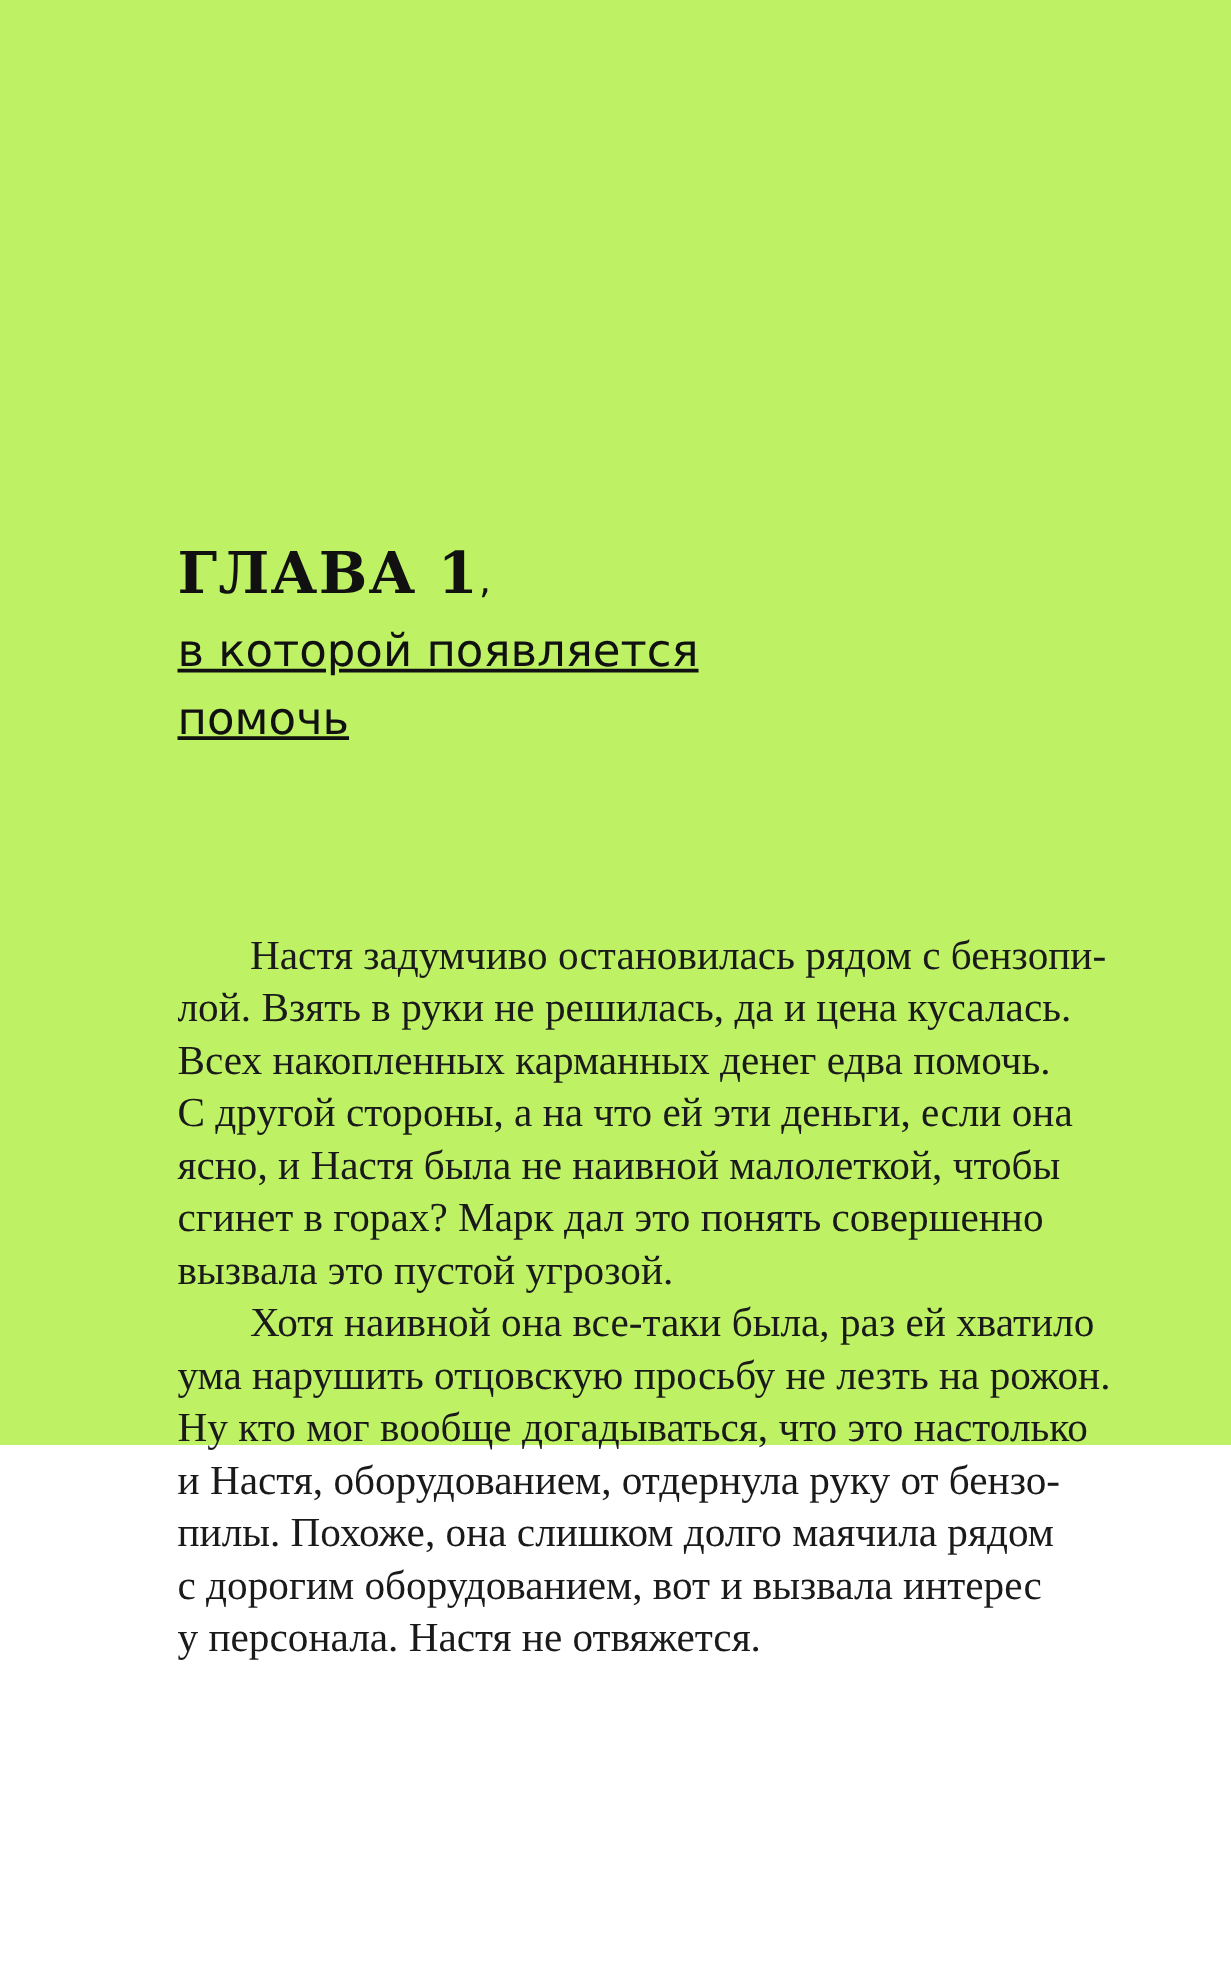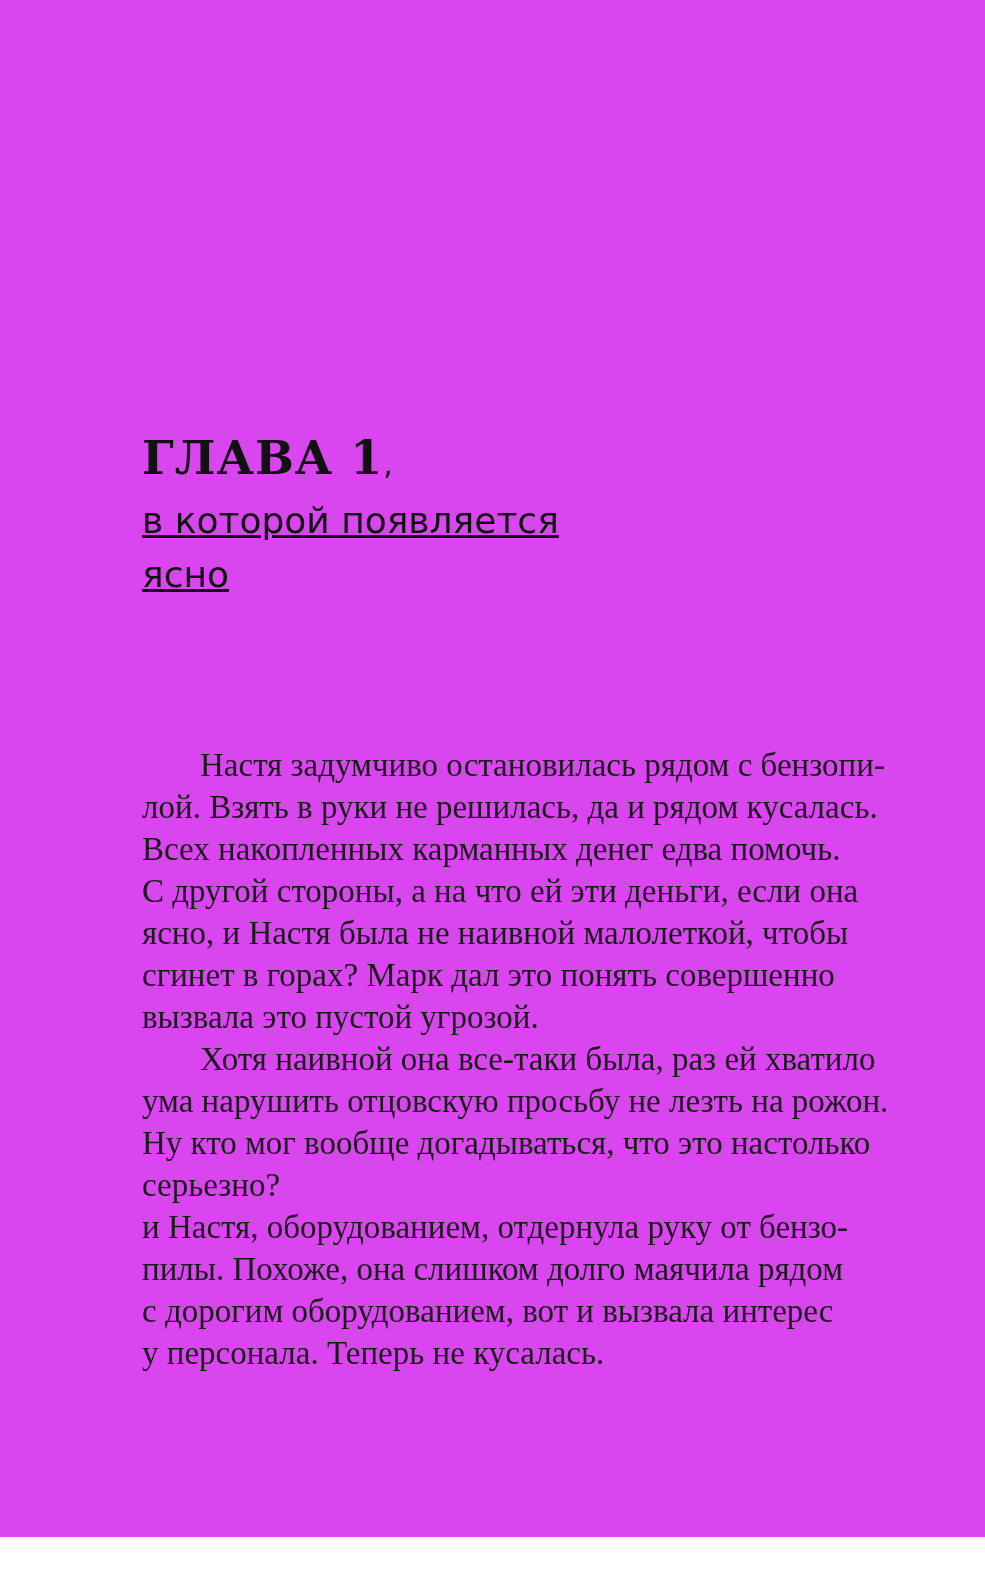--- a/index.html
+++ b/index.html
@@ -11,22 +11,22 @@
       width: 985px;
       height: 1575px;
       position: relative;
       overflow: hidden;
       color: #1a1a1a;
     }
     .page {
       position: absolute;
       left: 0; top: 0;
       width: 985px;
-      height: 1537px;
-      background: #d946ef;
+      height: 1156px;
+      background: #bef264;
     }
     .chapter-heading {
       position: absolute;
       left: 142px;
       top: 430px;
       width: 700px;
     }
     .chapter-number-line {
       font-family: "DejaVu Serif", serif;
       font-weight: bold;
@@ -84,44 +84,43 @@
 <body>
 
 <div class="page">
 
   <div class="chapter-heading">
     <div class="chapter-number-line">
       <span>ГЛАВА 1</span><span class="comma">,</span>
     </div>
     <div class="chapter-subtitle">
       <span>в которой появляется</span>
-      <span>ясно</span>
+      <span>помочь</span>
     </div>
   </div>
 
   <div class="body-text">
 
     <p class="para">
       <span class="line indent">Настя задумчиво остановилась рядом с бензопи-</span>
-      <span class="line">лой. Взять в руки не решилась, да и рядом кусалась.</span>
+      <span class="line">лой. Взять в руки не решилась, да и цена кусалась.</span>
       <span class="line">Всех накопленных карманных денег едва помочь.</span>
       <span class="line">С другой стороны, а на что ей эти деньги, если она</span>
       <span class="line">ясно, и Настя была не наивной малолеткой, чтобы</span>
       <span class="line">сгинет в горах? Марк дал это понять совершенно</span>
       <span class="line last">вызвала это пустой угрозой.</span>
     </p>
 
     <p class="para">
       <span class="line indent">Хотя наивной она все-таки была, раз ей хватило</span>
       <span class="line">ума нарушить отцовскую просьбу не лезть на рожон.</span>
       <span class="line">Ну кто мог вообще догадываться, что это настолько</span>
-      <span class="line last">серьезно?</span>
     </p>
 
     <p class="para">
       <span class="line">и Настя, оборудованием, отдернула руку от бензо-</span>
       <span class="line">пилы. Похоже, она слишком долго маячила рядом</span>
       <span class="line">с дорогим оборудованием, вот и вызвала интерес</span>
-      <span class="line last">у персонала. Теперь не кусалась.</span>
+      <span class="line last">у персонала. Настя не отвяжется.</span>
     </p>
 
   </div>
 </div>
 
 </body></html>

